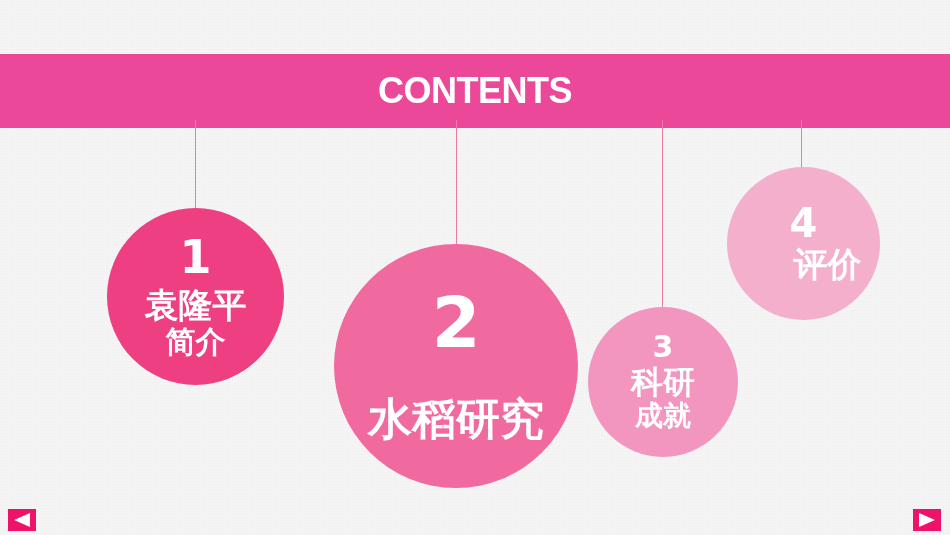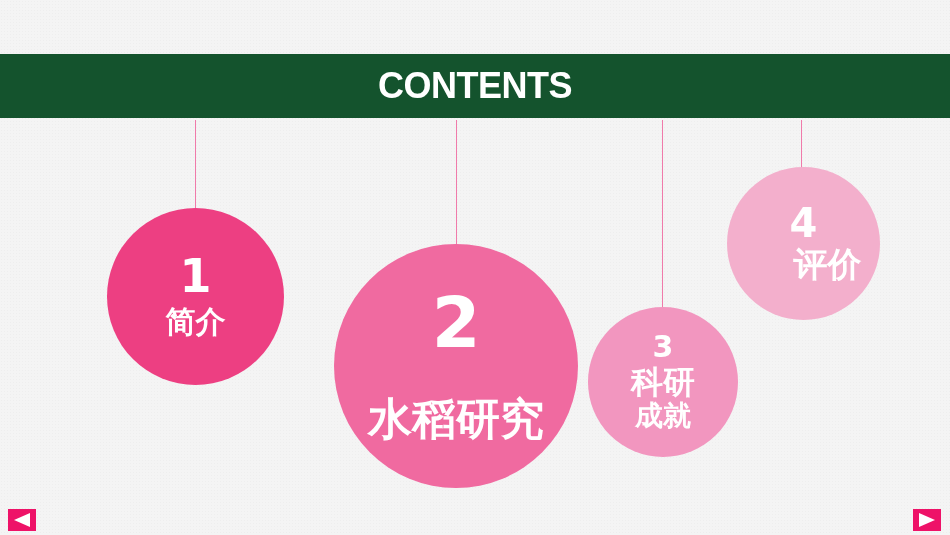--- a/index.html
+++ b/index.html
@@ -5,22 +5,22 @@
   html, body { margin:0; padding:0; }
   body {
     width:950px; height:535px; overflow:hidden; position:relative;
     background:#f4f4f4;
     background-image:
       radial-gradient(rgba(0,0,0,0.025) 1px, transparent 1px);
     background-size:3px 3px;
     font-family:"DejaVu Sans", "Liberation Sans", sans-serif;
   }
   .banner {
-    position:absolute; left:0; top:54px; width:950px; height:64px;
-    background:#14532d;
+    position:absolute; left:0; top:54px; width:950px; height:74px;
+    background:#ec4899;
     display:flex; align-items:center; justify-content:center;
   }
   .banner-title {
     color:#ffffff; font-family:"Liberation Sans", sans-serif;
     font-weight:bold; font-size:36px; letter-spacing:-0.5px;
   }
   .line {
     position:absolute; width:1px; background:#f07aaa;
   }
   .circle {
@@ -50,20 +50,21 @@
   <span class="banner-title">CONTENTS</span>
 </div>
 
 <div class="line" style="left:195px; top:120px; height:90px;"></div>
 <div class="line" style="left:456px; top:120px; height:126px;"></div>
 <div class="line" style="left:662px; top:120px; height:190px;"></div>
 <div class="line" style="left:801px; top:120px; height:50px;"></div>
 
 <div class="circle" style="left:107px; top:208px; width:177px; height:177px; background:#ed3f82;">
   <span class="num" style="font-size:46px; margin-bottom:6px;">1</span>
+  <span class="lbl" style="font-size:34px;">袁隆平</span>
   <span class="lbl" style="font-size:30px;">简介</span>
 </div>
 
 <div class="circle" style="left:334px; top:244px; width:244px; height:244px; background:#f06aa0;">
   <span class="num" style="font-size:70px; margin-bottom:36px;">2</span>
   <span class="lbl" style="font-size:44px;text-align:right;">水稻研究</span>
 </div>
 
 <div class="circle" style="left:588px; top:307px; width:150px; height:150px; background:#f296bf;">
   <span class="num" style="font-size:30px; margin-bottom:2px;">3</span>

